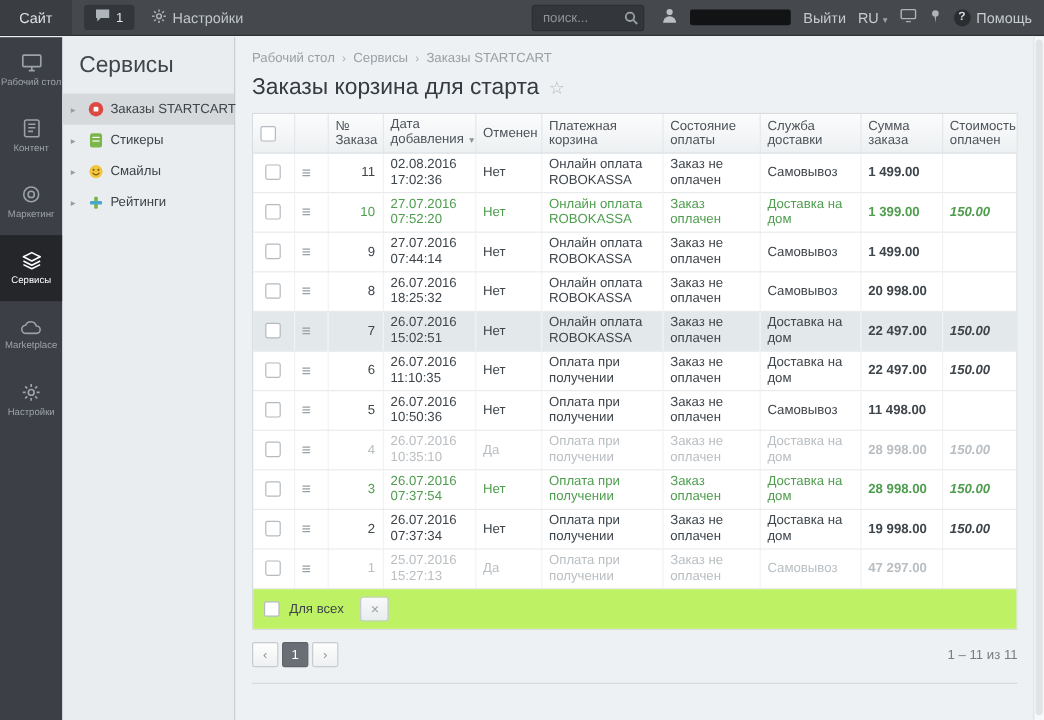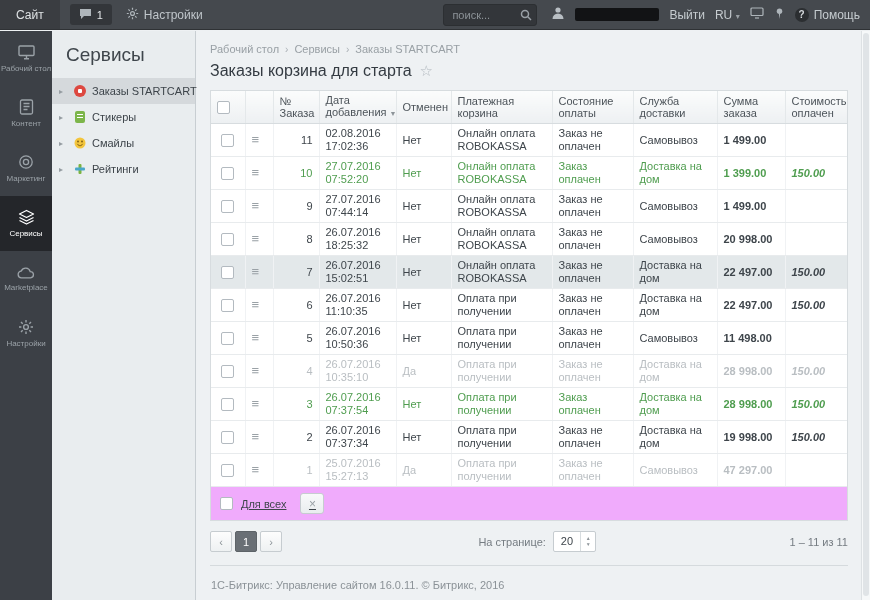--- a/index.html
+++ b/index.html
@@ -47,41 +47,41 @@
   .main { position:absolute; top:31px; left:197px; right:0; bottom:0; background:#eef1f3; }
   .scrollbar { position:absolute; top:0; right:0; bottom:0; width:9px; background:#f6f8f9; border-left:1px solid #dde1e4; }
   .scroll-thumb { position:absolute; top:2px; left:1px; right:1px; bottom:4px; background:#e0e4e7; border-radius:4px; }
   .content { position:absolute; top:0; left:0; right:9px; bottom:0; padding:0 13px; overflow:hidden; }
 
   .breadcrumb { padding-top:12px; font-size:11px; color:#99a0a5; display:flex; gap:6px; align-items:center; }
   .bc-link { cursor:pointer; }
   .bc-sep { font-size:10px; color:#aab0b5; }
 
   .title-row { display:flex; align-items:center; gap:8px; margin:7px 0 10px; }
-  .page-title { font-size:16px; color:#343b42; font-weight:400; }
+  .page-title { font-size:19px; color:#343b42; font-weight:400; }
   .fav-star { font-size:15px; color:#b3bac0; cursor:pointer; }
 
   .grid-wrap { background:#fff; border:1px solid #d7dcdf; }
   table.grid { width:100%; border-collapse:collapse; table-layout:fixed; font-size:11px; color:#3e454b; }
   .grid th { background:linear-gradient(#fbfcfc,#edf0f2); border-bottom:1px solid #d7dcdf; border-right:1px solid #e4e8ea; padding:3px 6px; font-weight:400; font-size:11px; color:#4d545a; text-align:left; line-height:12px; vertical-align:middle; height:31px; cursor:pointer; }
   .grid th:last-child { border-right:none; }
   .grid td { padding:3px 6px; line-height:13px; vertical-align:middle; height:32px; border-bottom:1px solid #e8ebed; border-right:1px solid #f0f2f4; }
   .grid td:last-child { border-right:none;font-style:italic; }
   .c-check { text-align:center; }
   .c-num { text-align:right; padding-right:10px; }
   .c-sum { font-weight:bold; }
   tr.paid td { color:#4f9d4f; }
   tr.cancelled td { color:#b9bec2; }
   tr.highlighted td { background:#e3e8ea; }
   .burger { color:#9aa1a6; font-size:13px; cursor:pointer; }
   .sort { font-size:7px; color:#8d9499; margin-left:3px; }
 
   input[type=checkbox] { appearance:none; -webkit-appearance:none; width:13px; height:13px; border:1px solid #b3bac0; border-radius:2px; background:#fff; margin:0; vertical-align:middle; cursor:pointer; }
 
-  .grid-footrow { display:flex; align-items:center; gap:8px; padding:6px 9px; background:#f0abfc; font-size:11px; color:#3e454b;text-decoration:underline; }
+  .grid-footrow { display:flex; align-items:center; gap:8px; padding:6px 9px; background:#bef264; font-size:11px; color:#3e454b; }
   .x-btn { width:24px; height:21px; border:1px solid #c6ccd0; border-radius:3px; background:linear-gradient(#f8f9fa,#e9edef); color:#9aa1a6; font-size:12px; display:flex; align-items:center; justify-content:center; cursor:pointer; margin-left:6px; }
 
   .pager { display:flex; align-items:center; margin-top:10px; }
   .pg-btn { min-width:22px; height:21px; border:1px solid #c6ccd0; background:linear-gradient(#fdfdfd,#eef1f2); color:#8d9499; font-size:11px; display:flex; align-items:center; justify-content:center; border-radius:2px; margin-right:3px; cursor:pointer; padding:0 6px; }
   .pg-btn.current { background:#696f75; border-color:#5d6368; color:#fff; }
   .perpage { display:flex; align-items:center; gap:7px; font-size:11px; color:#757c82; }
   .pp-select { display:flex; align-items:stretch; border:1px solid #c6ccd0; background:#fff; height:21px; border-radius:2px; cursor:pointer; }
   .pp-val { padding:3px 7px 0; color:#3e454b; }
   .pp-arrows { border-left:1px solid #d7dcdf; width:15px; display:flex; flex-direction:column; align-items:center; justify-content:center; color:#8d9499; font-size:5px; line-height:5px; gap:1px; }
   .range { font-size:11px; color:#757c82; }
@@ -473,36 +473,25 @@
         <span>Для всех</span>
         <span class="x-btn">×</span>
       </div>
     </div>
 
     <div class="pager">
       <span class="pg-btn">‹</span>
       <span class="pg-btn current">1</span>
       <span class="pg-btn">›</span>
       <span class="sp"></span>
-      <span class="perpage">
-        <span>На странице:</span>
-        <span class="pp-select">
-          <span class="pp-val">20</span>
-          <span class="pp-arrows">
-              <span>▲</span>
-              <span>▼</span>
-            </span>
-        </span>
-      </span>
       <span class="sp"></span>
       <span class="range">1 – 11 из 11</span>
     </div>
 
     <div class="pagefoot">
-      <span>1С-Битрикс: Управление сайтом 16.0.11. © Битрикс, 2016</span>
     </div>
 
   </div>
 
   <div class="scrollbar">
     <div class="scroll-thumb"></div>
   </div>
 </div>
 
 </body></html>

